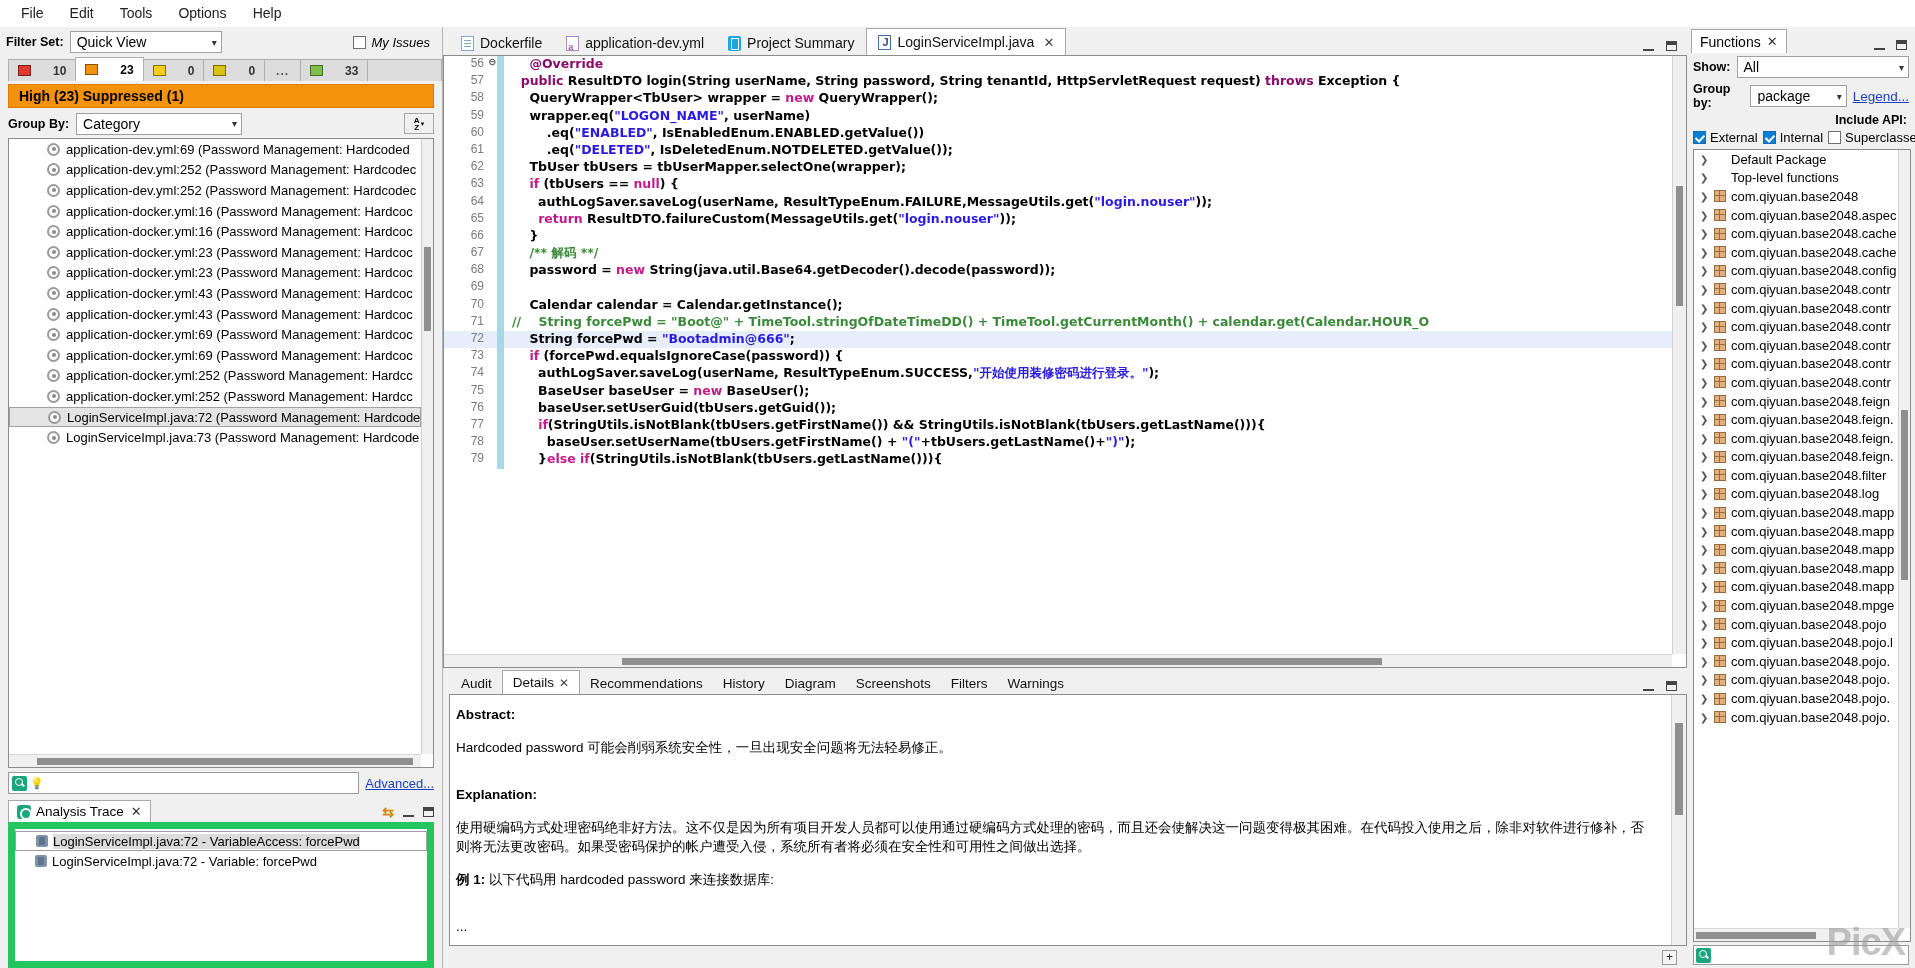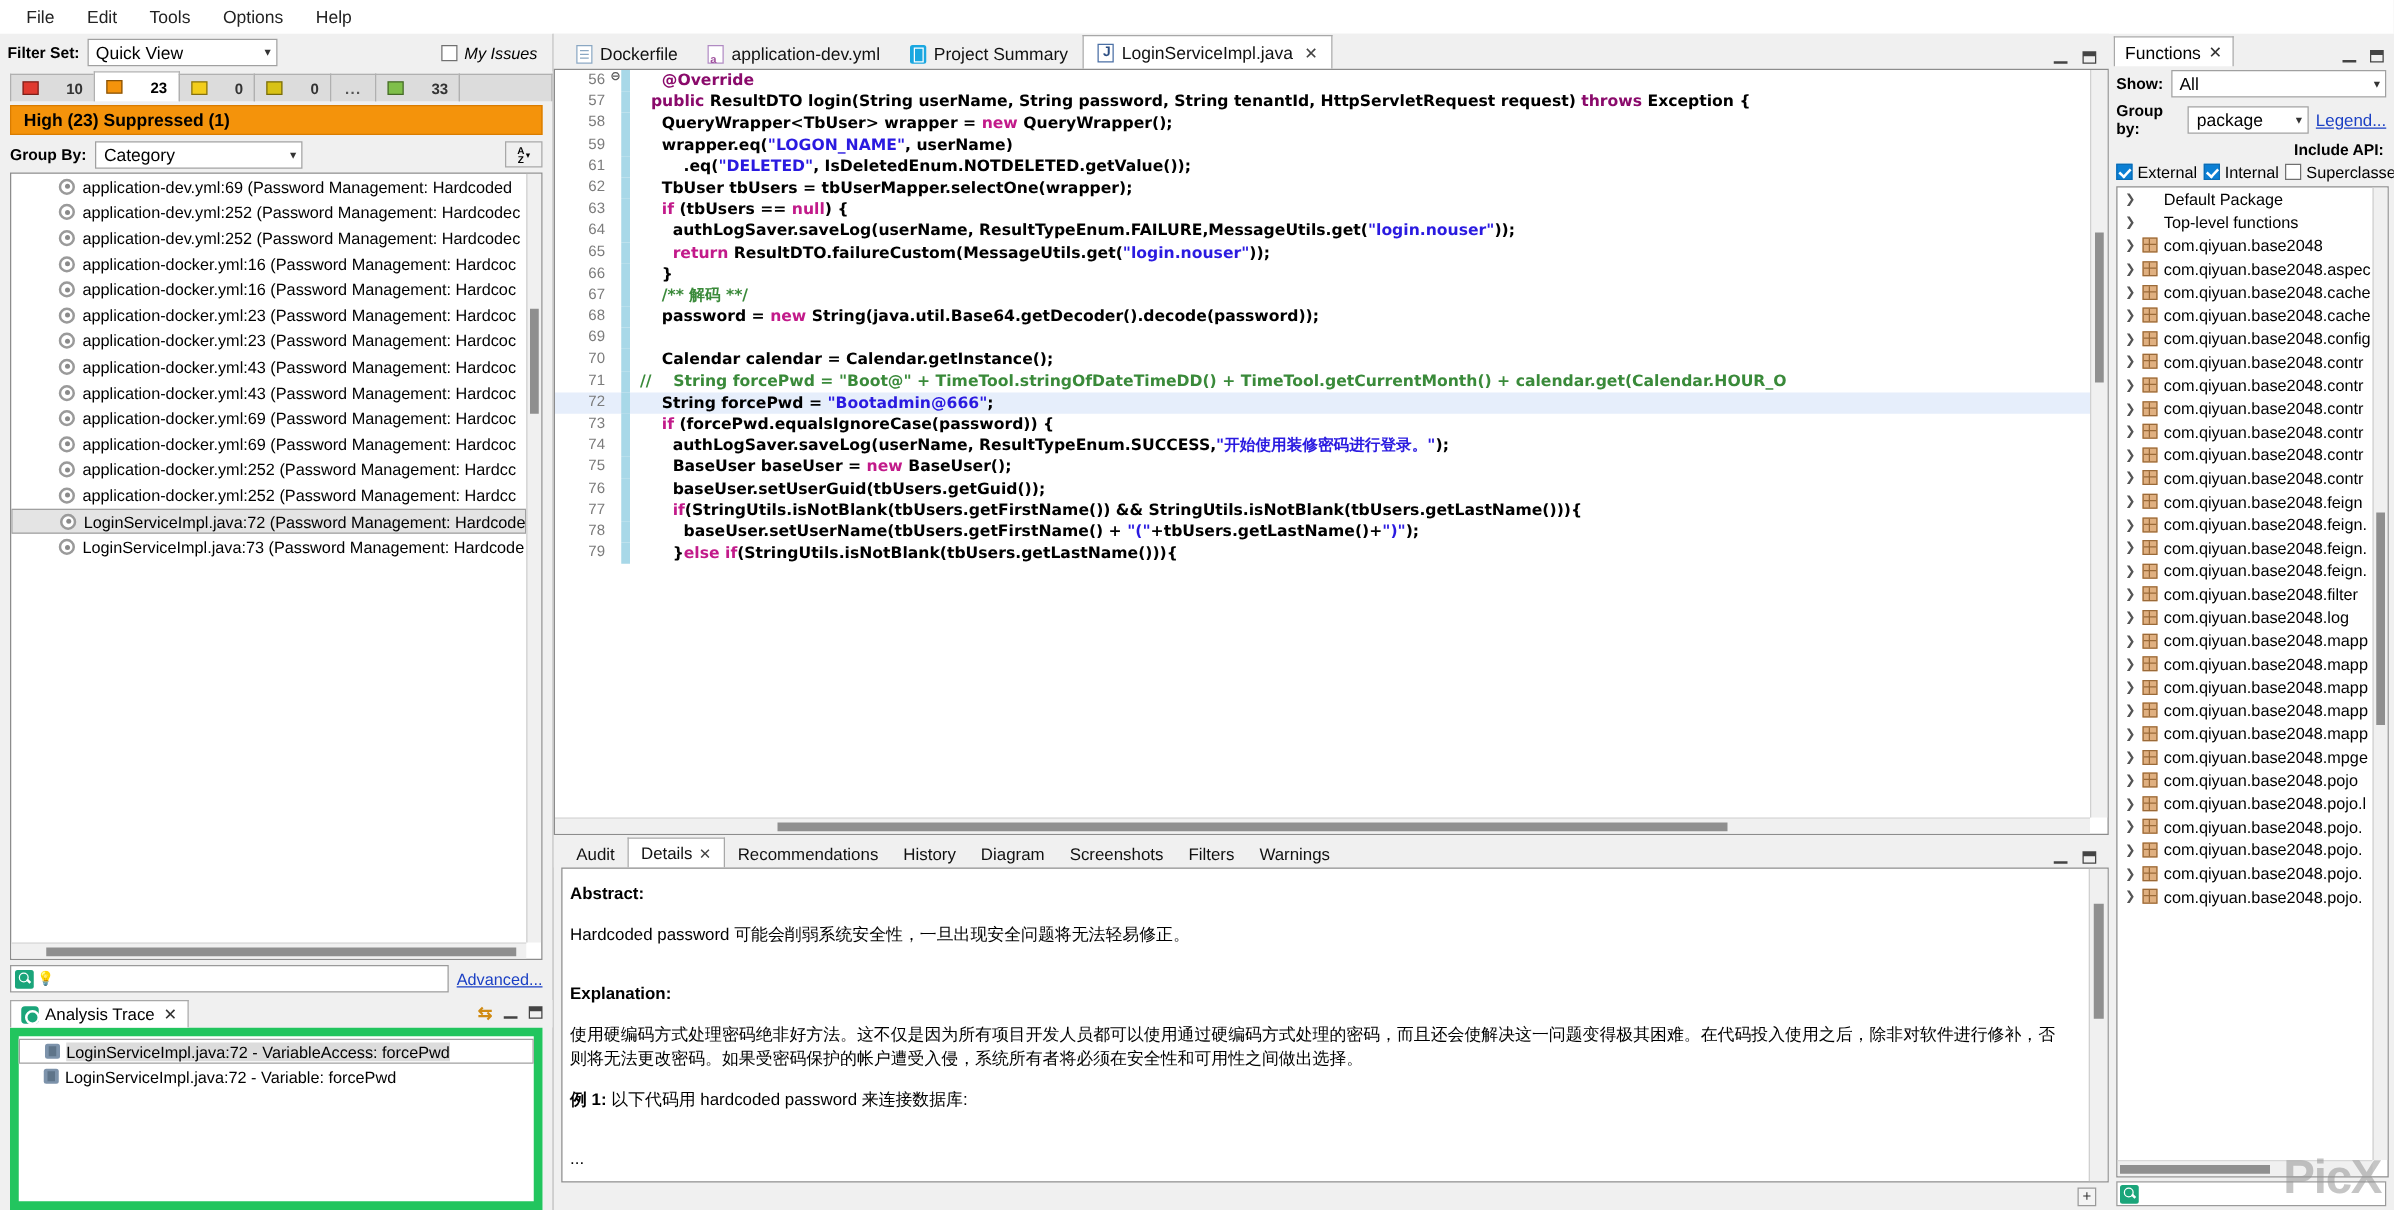--- a/index.html
+++ b/index.html
@@ -115,21 +115,21 @@
   }
   .magnifier::after {
     content:""; position:absolute; left:8.5px; top:8.5px; width:4px; height:1.6px;
     background:#fff; transform: rotate(45deg);
   }
   .bulb { color: #e8a33d; font-size: 11px; line-height: 10px; }
   .advanced { color: #1a3fc4; text-decoration: underline; font-size: 13px; cursor: pointer; }
 
   
   .trace { margin: 2px 0 0 0; display: flex; flex-direction: column; flex: 0 0 auto; height: 168px; }
-  .tracetabs { height: 22px; display: flex; align-items: center; padding-left: 8px; background: #f0f0f0; position: relative; }
+  .tracetabs { height: 22px; display: flex; align-items: flex-end; padding-left: 8px; background: #f0f0f0; position: relative; }
   .tracetab {
     display: flex; align-items: center; gap: 5px; height: 22px; padding: 0 8px;
     background: #fff; border: 1px solid #a8a8a8; border-bottom: none; font-size: 13.5px;
   }
   .tracetab .tic {
     width: 14px; height: 14px; background: #1aa57a; border-radius: 3px; position: relative;
   }
   .tracetab .tic::after {
     content:""; position:absolute; left:3px; top:3px; width:8px; height:8px;
     border:2px solid #fff; border-radius:50%;
@@ -476,20 +476,21 @@
           <span class="maxbox"></span>
         </div>
       </div>
 
       <div class="editor">
         <div class="codewrap" id="code-lines">
             <div class="codeline"><span class="gut">56</span><span class="fold">⊖</span><span class="bar"></span><span class="ecode">    <span class="kw">@Override</span></span></div>
             <div class="codeline"><span class="gut">57</span><span class="fold"></span><span class="bar"></span><span class="ecode">  <span class="kw">public</span> ResultDTO login(String userName, String password, String tenantId, HttpServletRequest request) <span class="kw">throws</span> Exception {</span></div>
             <div class="codeline"><span class="gut">58</span><span class="fold"></span><span class="bar"></span><span class="ecode">    QueryWrapper&lt;TbUser&gt; wrapper = <span class="cn">new</span> QueryWrapper();</span></div>
             <div class="codeline"><span class="gut">59</span><span class="fold"></span><span class="bar"></span><span class="ecode">    wrapper.eq(<span class="str">"LOGON_NAME"</span>, userName)</span></div>
+            <div class="codeline"><span class="gut">60</span><span class="fold"></span><span class="bar"></span><span class="ecode">        .eq(<span class="str">"ENABLED"</span>, IsEnabledEnum.ENABLED.getValue())</span></div>
             <div class="codeline"><span class="gut">61</span><span class="fold"></span><span class="bar"></span><span class="ecode">        .eq(<span class="str">"DELETED"</span>, IsDeletedEnum.NOTDELETED.getValue());</span></div>
             <div class="codeline"><span class="gut">62</span><span class="fold"></span><span class="bar"></span><span class="ecode">    TbUser tbUsers = tbUserMapper.selectOne(wrapper);</span></div>
             <div class="codeline"><span class="gut">63</span><span class="fold"></span><span class="bar"></span><span class="ecode">    <span class="cn">if</span> (tbUsers == <span class="cn">null</span>) {</span></div>
             <div class="codeline"><span class="gut">64</span><span class="fold"></span><span class="bar"></span><span class="ecode">      authLogSaver.saveLog(userName, ResultTypeEnum.FAILURE,MessageUtils.get(<span class="str">"login.nouser"</span>));</span></div>
             <div class="codeline"><span class="gut">65</span><span class="fold"></span><span class="bar"></span><span class="ecode">      <span class="cn">return</span> ResultDTO.failureCustom(MessageUtils.get(<span class="str">"login.nouser"</span>));</span></div>
             <div class="codeline"><span class="gut">66</span><span class="fold"></span><span class="bar"></span><span class="ecode">    }</span></div>
             <div class="codeline"><span class="gut">67</span><span class="fold"></span><span class="bar"></span><span class="ecode">    <span class="cmt">/** 解码 **/</span></span></div>
             <div class="codeline"><span class="gut">68</span><span class="fold"></span><span class="bar"></span><span class="ecode">    password = <span class="cn">new</span> String(java.util.Base64.getDecoder().decode(password));</span></div>
             <div class="codeline"><span class="gut">69</span><span class="fold"></span><span class="bar"></span><span class="ecode"></span></div>
             <div class="codeline"><span class="gut">70</span><span class="fold"></span><span class="bar"></span><span class="ecode">    Calendar calendar = Calendar.getInstance();</span></div>

